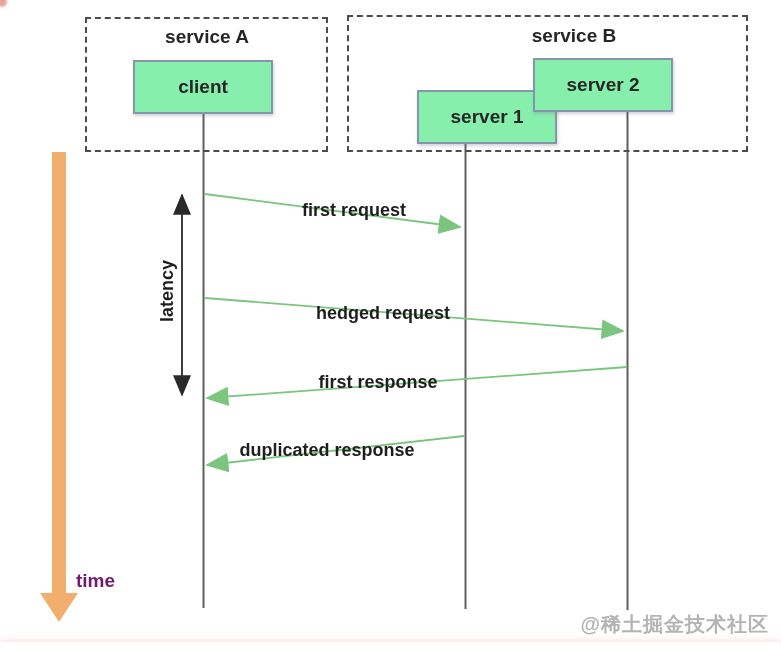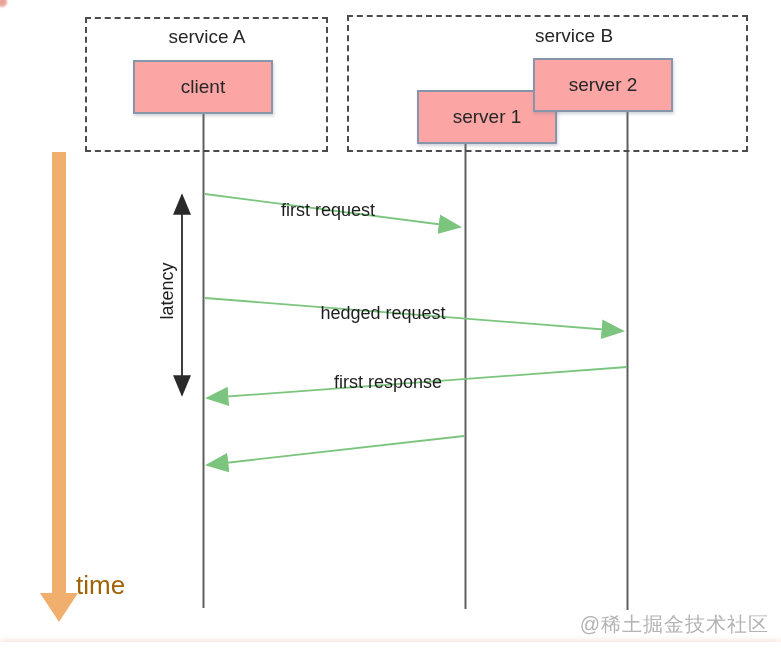--- a/index.html
+++ b/index.html
@@ -1,46 +1,46 @@
 <!DOCTYPE html>
 <html><head>
 <meta charset="utf-8">
 <style>
   * { margin:0; padding:0; box-sizing:border-box; }
   html,body { background:#ffffff; }
   body { font-family:"Liberation Sans","DejaVu Sans",sans-serif; }
-  .canvas { position:relative; width:781px; height:642px; background:#ffffff; overflow:hidden; }
+  .canvas { position:relative; width:781px; height:642px; background:#ffffff; overflow:hidden;font-weight:bold; }
 
   svg.layer { position:absolute; left:0; top:0; width:781px; height:651px; }
 
   .group-box { position:absolute; border:2px dashed #4c4c4c; background:transparent; }
   .group-box.a { left:85px;  top:17px; width:243px; height:135px; }
   .group-box.b { left:347px; top:15px; width:401px; height:137px; }
 
   .group-label { position:absolute; font-size:19px; color:#262626; transform:translateX(-50%); white-space:nowrap; }
   .group-label.a { left:207px; top:26px; }
   .group-label.b { left:574px; top:25px; }
 
-  .actor-box { position:absolute; width:140px; height:54px; background:#fca5a5; border:2px solid #8695aa;
+  .actor-box { position:absolute; width:140px; height:54px; background:#86efac; border:2px solid #8695aa;
                display:flex; align-items:center; justify-content:center;
                font-size:19px; color:#262626; box-shadow:1px 2px 3px rgba(120,130,145,0.35); }
   .actor-box.client  { left:133px; top:60px; }
   .actor-box.server1 { left:417px; top:60px;margin-top:30px; }
   .actor-box.server2 { left:533px; top:58px; }
 
   .msg-label { position:absolute; font-size:18px; color:#1e1e1e; transform:translate(-50%,-50%); white-space:nowrap; }
-  .msg-label.m0 { left:328px; top:210px; }
+  .msg-label.m0 { left:354px; top:210px; }
   .msg-label.m1 { left:383px; top:313px; }
-  .msg-label.m2 { left:388px; top:382px; }
+  .msg-label.m2 { left:378px; top:382px; }
   .msg-label.m3 { left:327px; top:450px; }
 
   .latency-label { position:absolute; left:167px; top:291px; font-size:18px; color:#1e1e1e;
                    transform:translate(-50%,-50%) rotate(-90deg); white-space:nowrap; }
 
-  .time-label { position:absolute; left:76px; top:570px; font-size:26px; color:#a16207; }
+  .time-label { position:absolute; left:76px; top:570px; font-size:19px; color:#701a75; }
 
   .watermark { position:absolute; right:12px; top:611px; font-size:20px; color:#b3b3b3;
                letter-spacing:1px; white-space:nowrap; }
 
   .corner-dot { position:absolute; left:-3px; top:-3px; width:10px; height:10px; border-radius:50%;
                 background:#d65a4a; opacity:0.55; filter:blur(1px); }
   .bottom-strip { position:absolute; left:0; top:641px; width:781px; height:8px;
                   background:rgba(224,118,105,0.28); filter:blur(3px); border-radius:4px; }
 </style>
 </head>
@@ -84,20 +84,21 @@
   <div class="actor-box server1">
       <span>server 1</span>
     </div>
   <div class="actor-box server2">
       <span>server 2</span>
     </div>
 
   <div class="msg-label m0">first request</div>
   <div class="msg-label m1">hedged request</div>
   <div class="msg-label m2">first response</div>
+  <div class="msg-label m3">duplicated response</div>
 
   <div class="latency-label">latency</div>
   <div class="time-label">time</div>
 
   <div class="watermark">@稀土掘金技术社区</div>
 
   <div class="corner-dot"></div>
   <div class="bottom-strip"></div>
 </div>
 

